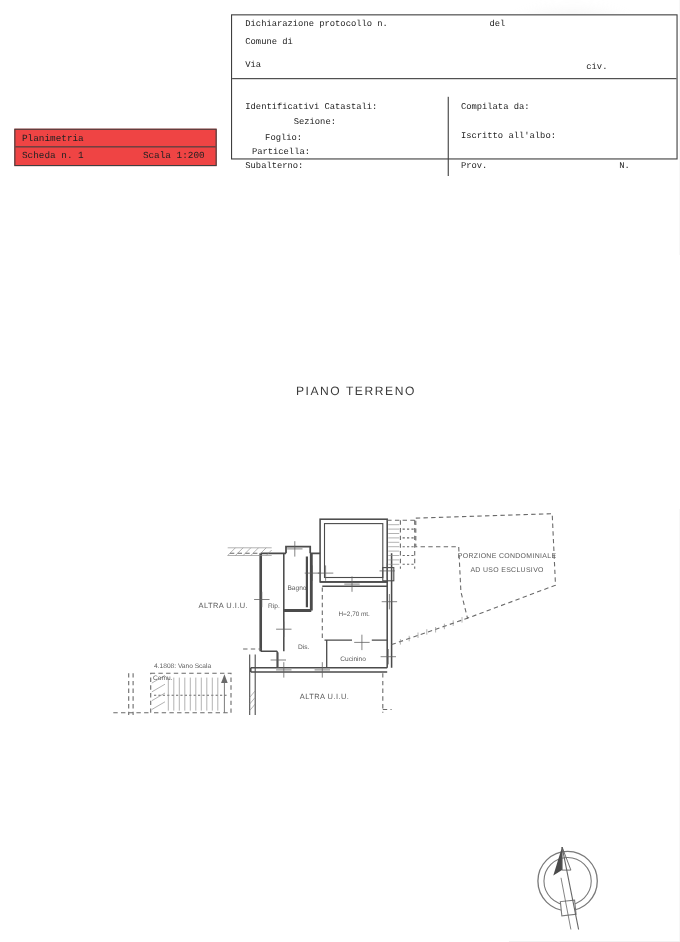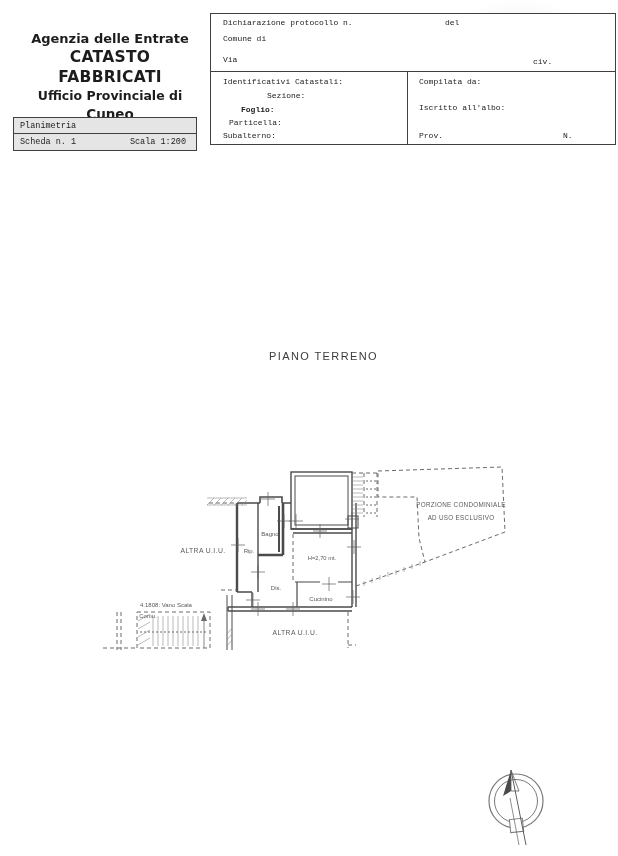--- a/index.html
+++ b/index.html
@@ -12,31 +12,31 @@
     position:absolute;left:22px;top:30px;width:176px;text-align:center;
     font-family:"DejaVu Sans",sans-serif;font-weight:bold;color:#1d1d1d;
   }
   .agency .l1{font-size:13px;line-height:17px;}
   .agency .l2{font-size:15.5px;line-height:20px;letter-spacing:.3px;}
   .agency .l3{font-size:12.5px;line-height:18px;}
   .agency .l4{font-size:13.5px;line-height:18px;}
   
   .plan-box{
     position:absolute;left:13px;top:117px;width:182px;border:1px solid #3f3f3f;
-    font-size:8.5px;background:#e5e5e5;
+    font-size:8.5px;background:#ef4444;
   }
   .plan-box .row1{padding:3px 6px 2px 6px;border-bottom:1px solid #3f3f3f;}
   .plan-box .row2{display:flex;justify-content:space-between;padding:3px 10px 3px 6px;}
   
   .form-box{
     position:absolute;left:210px;top:13px;width:404px;height:130px;
     border:1px solid #3f3f3f;font-size:8px;background:#fff;
   }
   .form-top{position:relative;height:57px;border-bottom:1px solid #3f3f3f;}
-  .form-bottom{position:relative;height:72px;}
+  .form-bottom{position:relative;height:72px;margin-top:16px;}
   .form-bottom .vdiv{position:absolute;left:196px;top:0;width:1px;height:72px;background:#3f3f3f;}
   .fl{position:absolute;white-space:nowrap;}
   
   .plan-title{
     position:absolute;left:269px;top:350px;
     font-family:"Liberation Sans",sans-serif;font-size:11px;letter-spacing:1.4px;color:#3c3c3c;
   }
   
   .drawing{position:absolute;left:95px;top:450px;}
   .compass{position:absolute;left:470px;top:755px;}
@@ -44,26 +44,20 @@
   .smudge{position:absolute;background:#d9d9d9;filter:blur(7px);opacity:.35;border-radius:50%;}
 </style>
 </head>
 <body>
 
 <div class="page">
 
   <div class="smudge" style="left:470px;top:12px;width:100px;height:34px;"></div>
   <div class="smudge" style="left:350px;top:86px;width:150px;height:28px;"></div>
 
-  <div class="agency">
-    <div class="l1">Agenzia delle Entrate</div>
-    <div class="l2">CATASTO FABBRICATI</div>
-    <div class="l3">Ufficio Provinciale di</div>
-    <div class="l4">Cuneo</div>
-  </div>
 
   <div class="plan-box">
     <div class="row1">Planimetria</div>
     <div class="row2">
       <span>Scheda n. 1</span>
       <span>Scala 1:200</span>
     </div>
   </div>
 
   <div class="form-box">
@@ -71,21 +65,21 @@
       <span class="fl" style="left:12px;top:4px;text-align:right;">Dichiarazione protocollo n.</span>
       <span class="fl" style="left:218px;top:4px;padding-left:16px;">del</span>
       <span class="fl" style="left:12px;top:20px;">Comune di</span>
       <span class="fl" style="left:12px;top:41px;">Via</span>
       <span class="fl" style="left:322px;top:43px;">civ.</span>
     </div>
     <div class="form-bottom">
       <div class="vdiv"></div>
       <span class="fl" style="left:12px;top:5px;">Identificativi Catastali:</span>
       <span class="fl" style="left:24px;top:19px;padding-left:32px;">Sezione:</span>
-      <span class="fl" style="left:30px;top:33px;font-weight:bold;">Foglio:</span>
+      <span class="fl" style="left:30px;top:33px;">Foglio:</span>
       <span class="fl" style="left:18px;top:46px;">Particella:</span>
       <span class="fl" style="left:12px;top:59px;text-align:right;">Subalterno:</span>
       <span class="fl" style="left:208px;top:5px;">Compilata da:</span>
       <span class="fl" style="left:208px;top:31px;">Iscritto all'albo:</span>
       <span class="fl" style="left:208px;top:59px;text-align:center;">Prov.</span>
       <span class="fl" style="left:352px;top:59px;">N.</span>
     </div>
   </div>
 
   <div class="plan-title">PIANO TERRENO</div>

